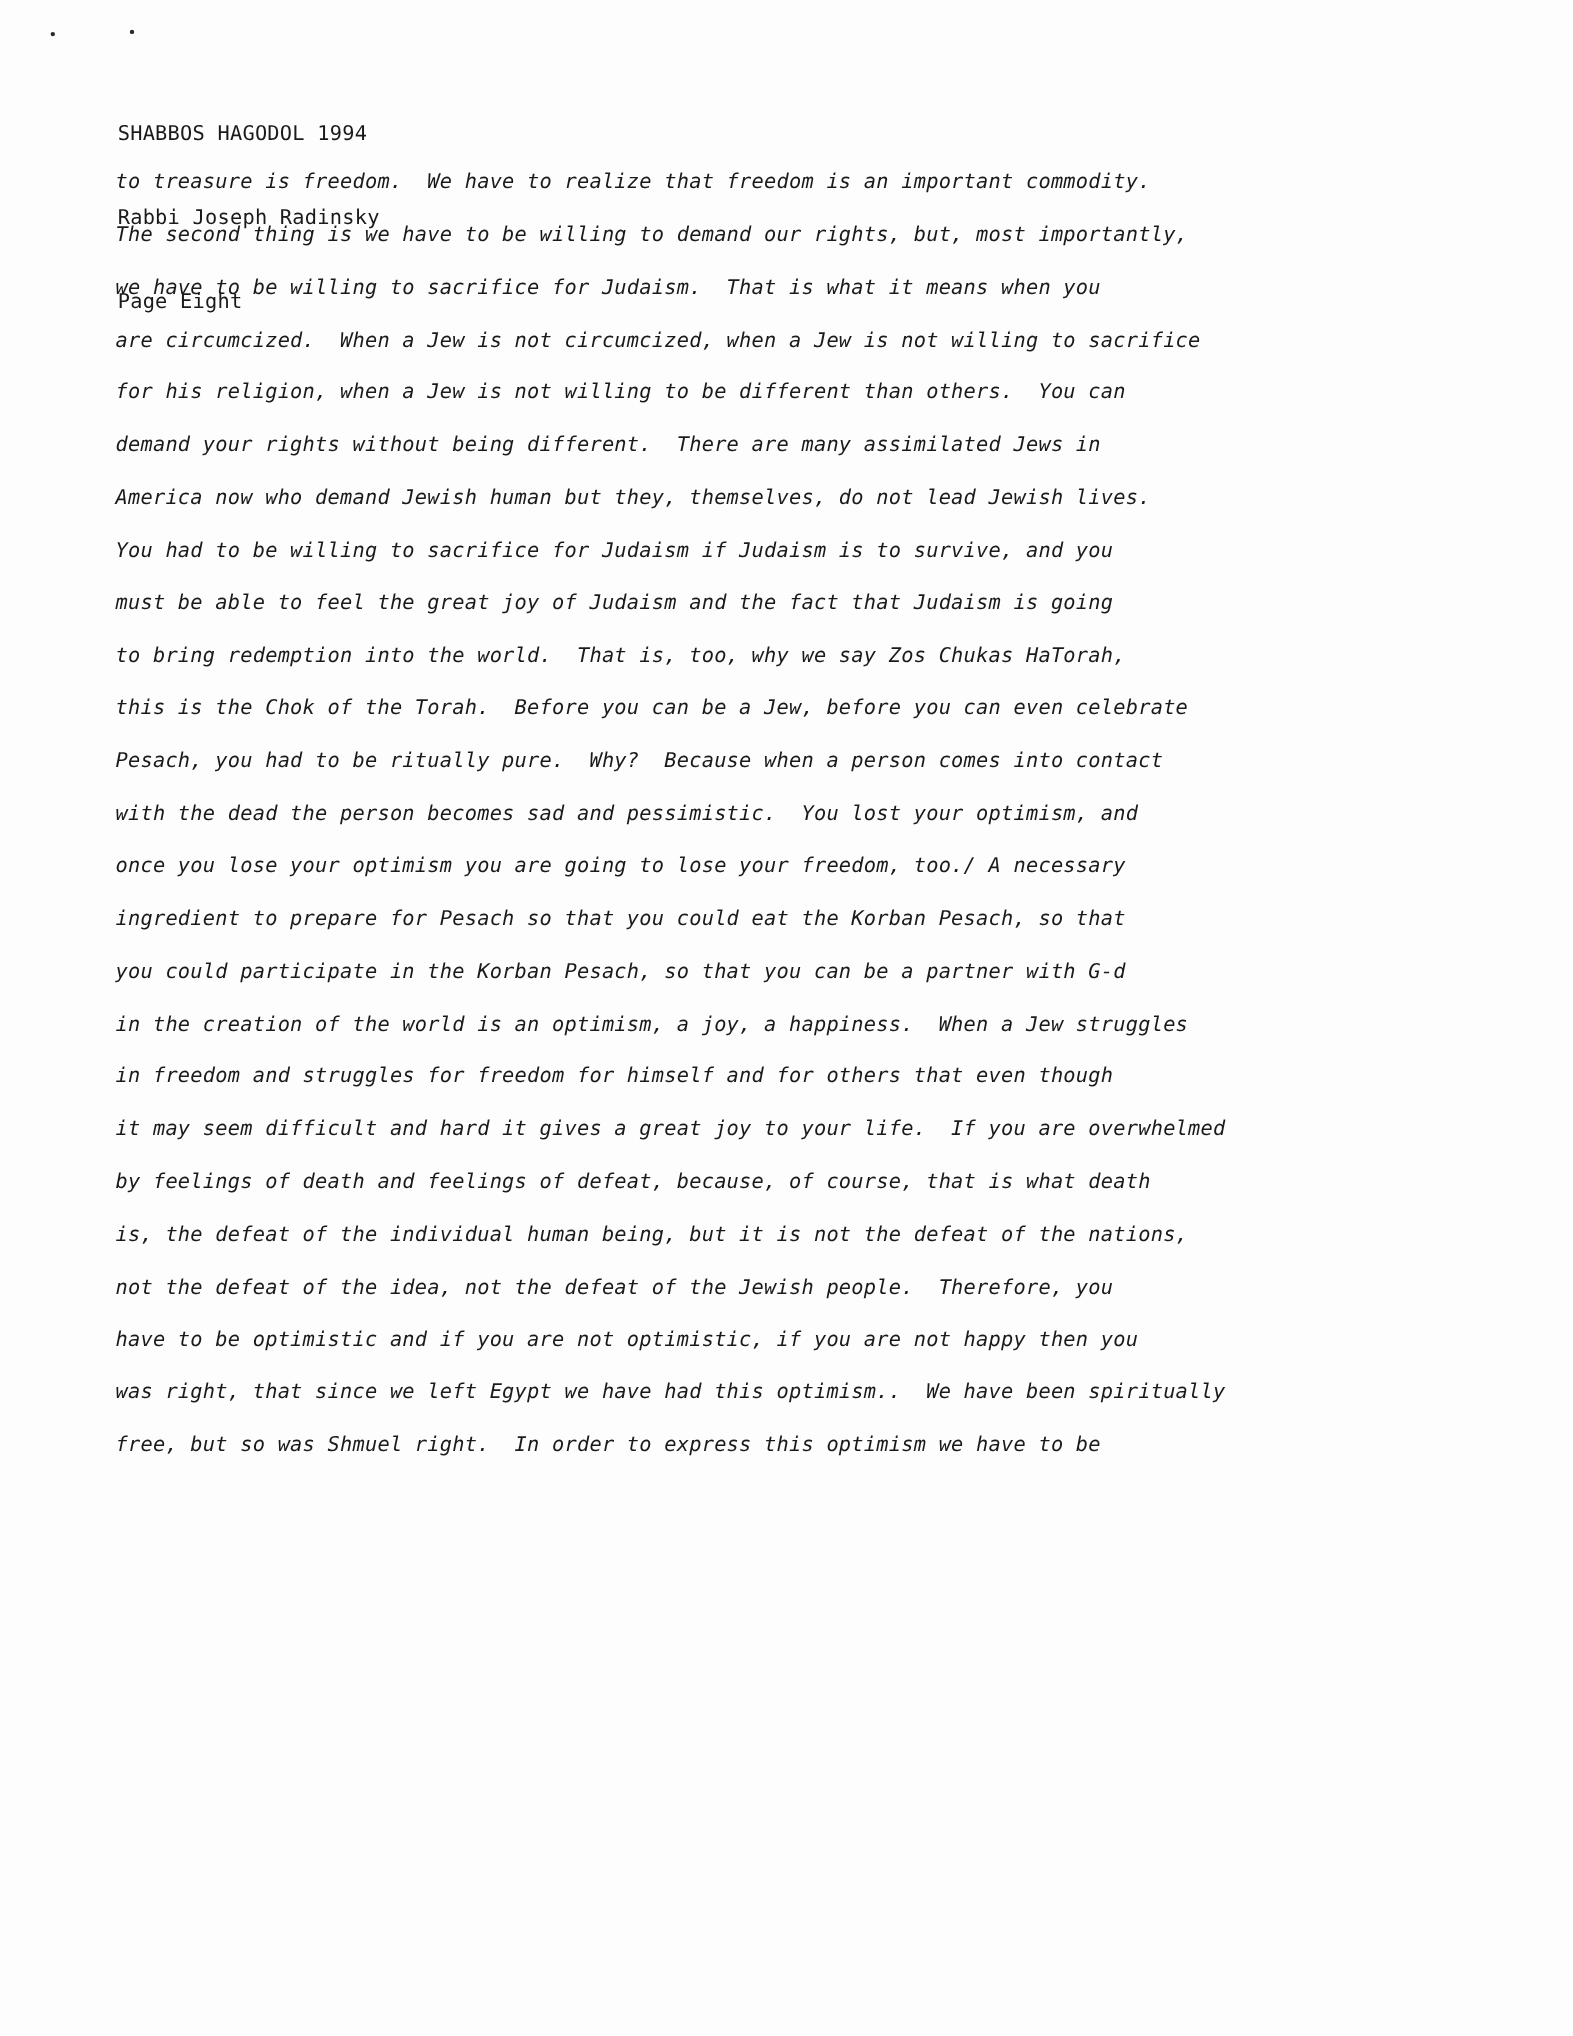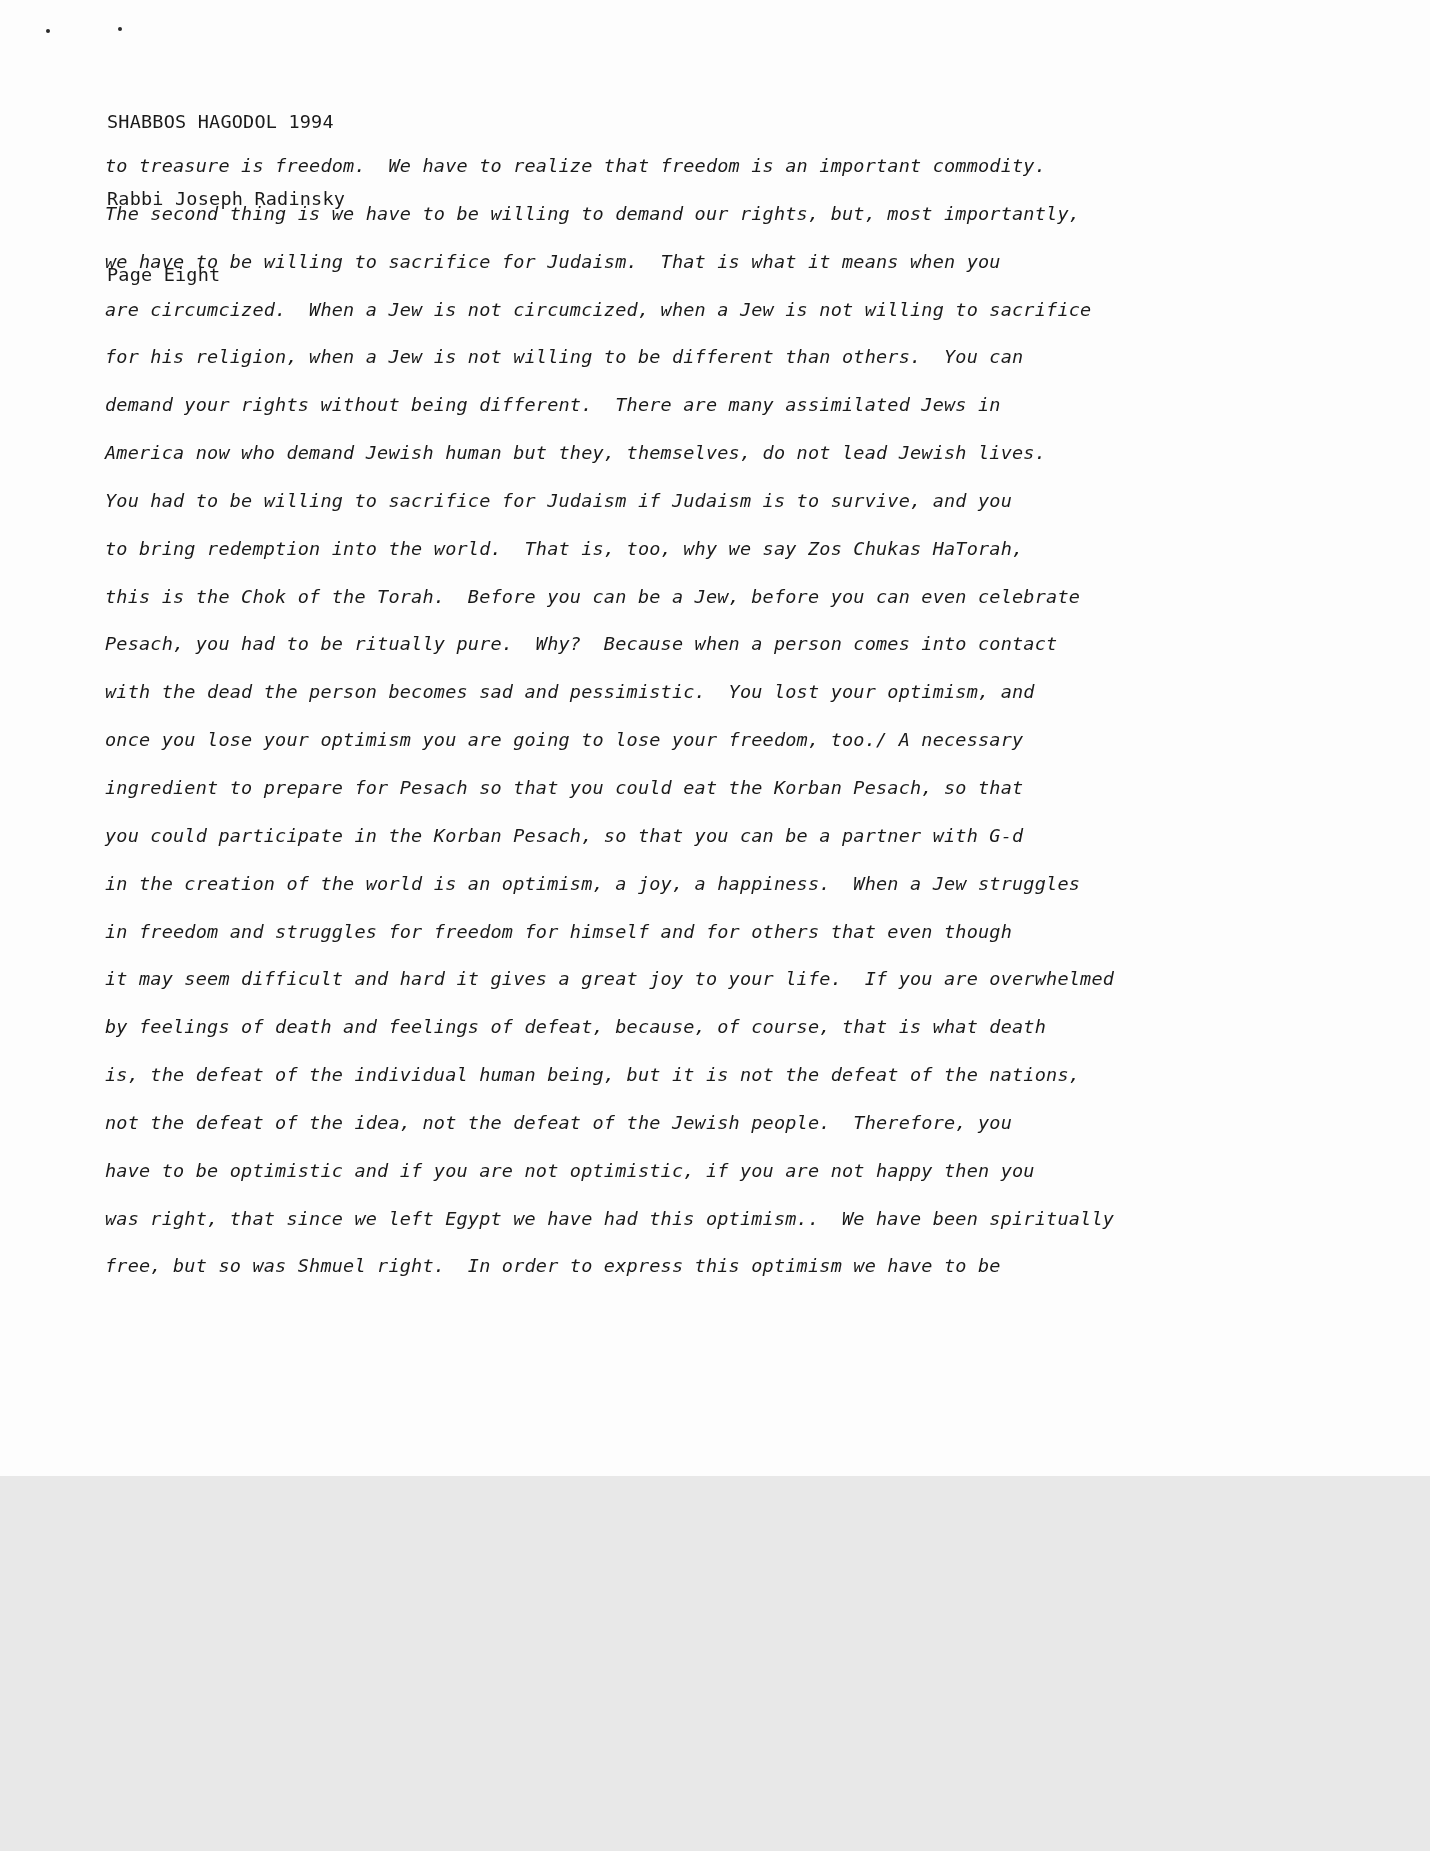--- a/index.html
+++ b/index.html
@@ -3,21 +3,21 @@
 <meta charset="utf-8">
 <style>
   html, body {
     margin: 0;
     padding: 0;
     background: #e8e8e8;
   }
   .page {
     position: relative;
     width: 1430px;
-    height: 1476px;
+    height: 1851px;
     background: #fdfdfd;
     overflow: hidden;
     font-family: "DejaVu Sans Mono", monospace;
     color: #1a1a1a;
   }
   .speck {
     position: absolute;
     width: 4px;
     height: 4px;
     border-radius: 50%;
@@ -64,20 +64,21 @@
 
   <div class="body-block">
     <div class="line">to treasure is freedom.  We have to realize that freedom is an important commodity.</div>
     <div class="line">The second thing is we have to be willing to demand our rights, but, most importantly,</div>
     <div class="line">we have to be willing to sacrifice for Judaism.  That is what it means when you</div>
     <div class="line">are circumcized.  When a Jew is not circumcized, when a Jew is not willing to sacrifice</div>
     <div class="line">for his religion, when a Jew is not willing to be different than others.  You can</div>
     <div class="line">demand your rights without being different.  There are many assimilated Jews in</div>
     <div class="line">America now who demand Jewish human but they, themselves, do not lead Jewish lives.</div>
     <div class="line">You had to be willing to sacrifice for Judaism if Judaism is to survive, and you</div>
+    <div class="line">must be able to feel the great joy of Judaism and the fact that Judaism is going</div>
     <div class="line">to bring redemption into the world.  That is, too, why we say Zos Chukas HaTorah,</div>
     <div class="line">this is the Chok of the Torah.  Before you can be a Jew, before you can even celebrate</div>
     <div class="line">Pesach, you had to be ritually pure.  Why?  Because when a person comes into contact</div>
     <div class="line">with the dead the person becomes sad and pessimistic.  You lost your optimism, and</div>
     <div class="line">once you lose your optimism you are going to lose your freedom, too./ A necessary</div>
     <div class="line">ingredient to prepare for Pesach so that you could eat the Korban Pesach, so that</div>
     <div class="line">you could participate in the Korban Pesach, so that you can be a partner with G-d</div>
     <div class="line">in the creation of the world is an optimism, a joy, a happiness.  When a Jew struggles</div>
     <div class="line">in freedom and struggles for freedom for himself and for others that even though</div>
     <div class="line">it may seem difficult and hard it gives a great joy to your life.  If you are overwhelmed</div>

